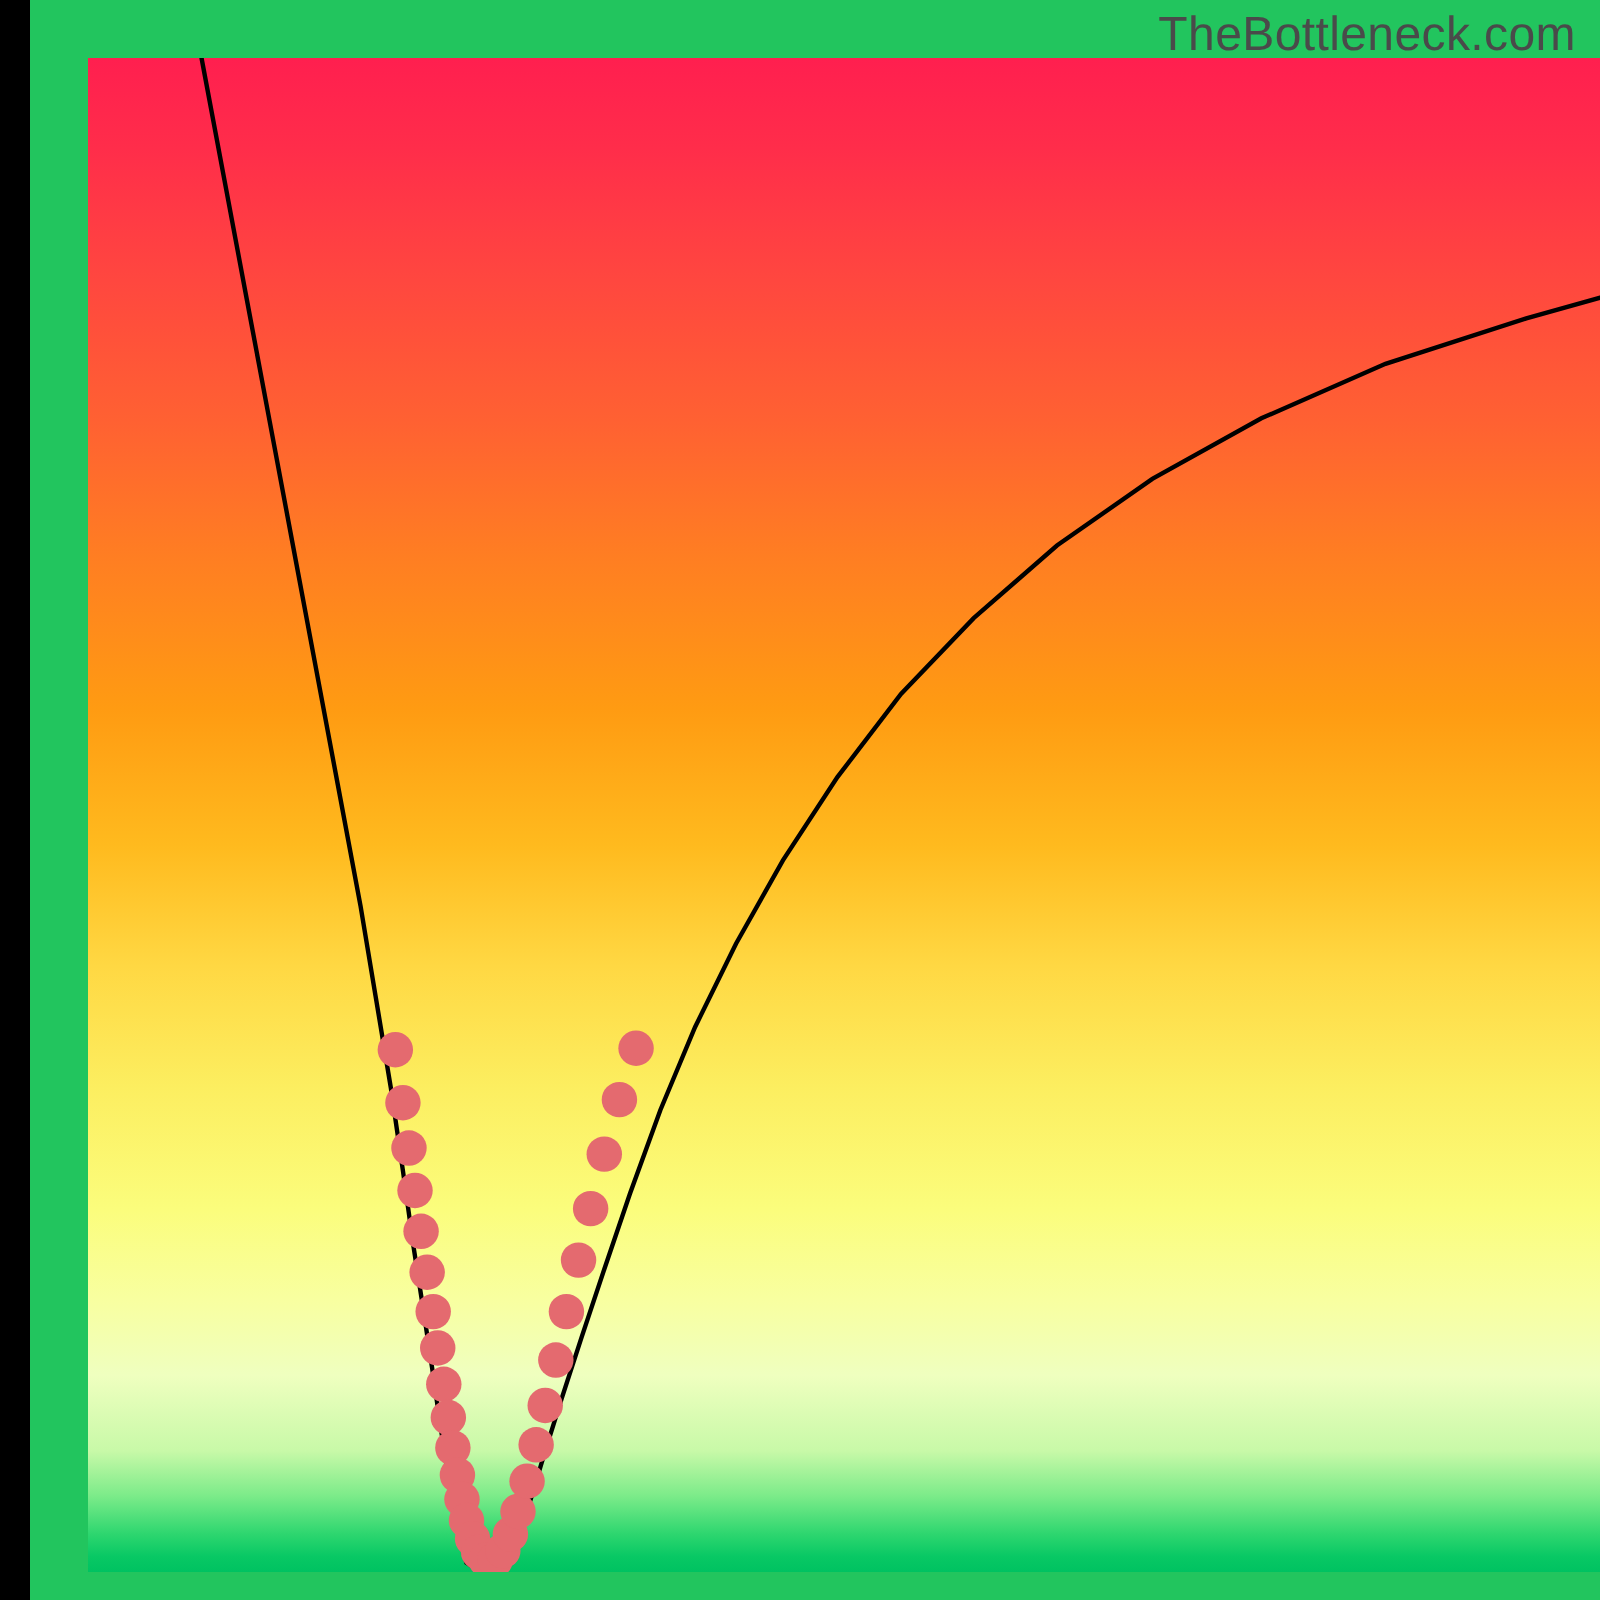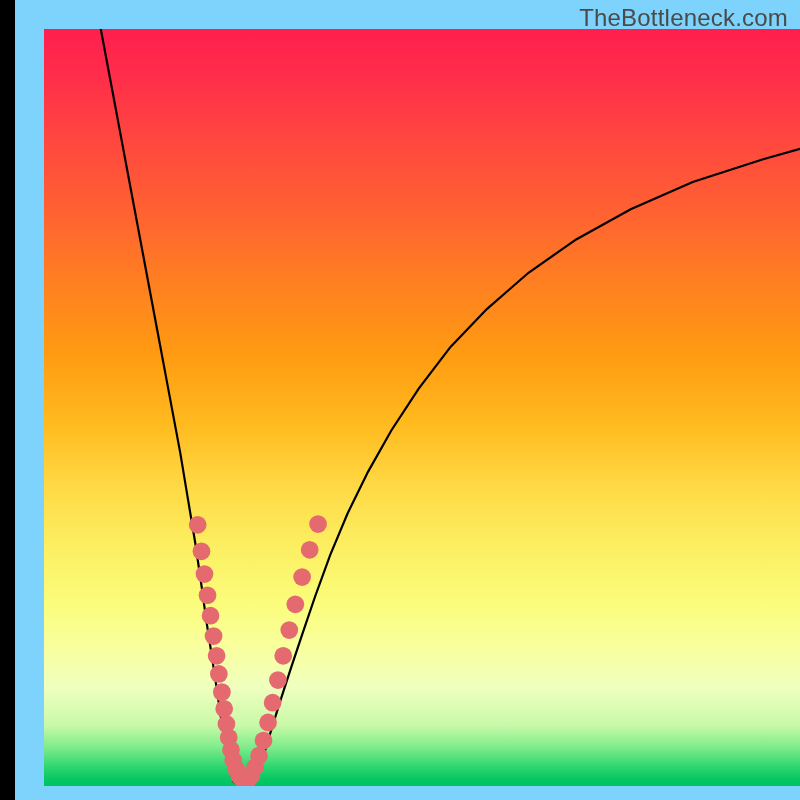--- a/index.html
+++ b/index.html
@@ -7,21 +7,21 @@
     padding: 0;
     width: 800px;
     height: 800px;
     overflow: hidden;
     background: #000;
     font-family: Arial, Helvetica, sans-serif;
   }
   .frame {
     position: absolute;
     inset: 0;
-    background: #7dd3fc;
+    background: #22c55e;
     margin-left: 15px;
   }
   .plot {
     position: absolute;
     left: 29px;
     top: 29px;
     width: 757px;
     height: 757px;
     overflow: hidden;
   }

